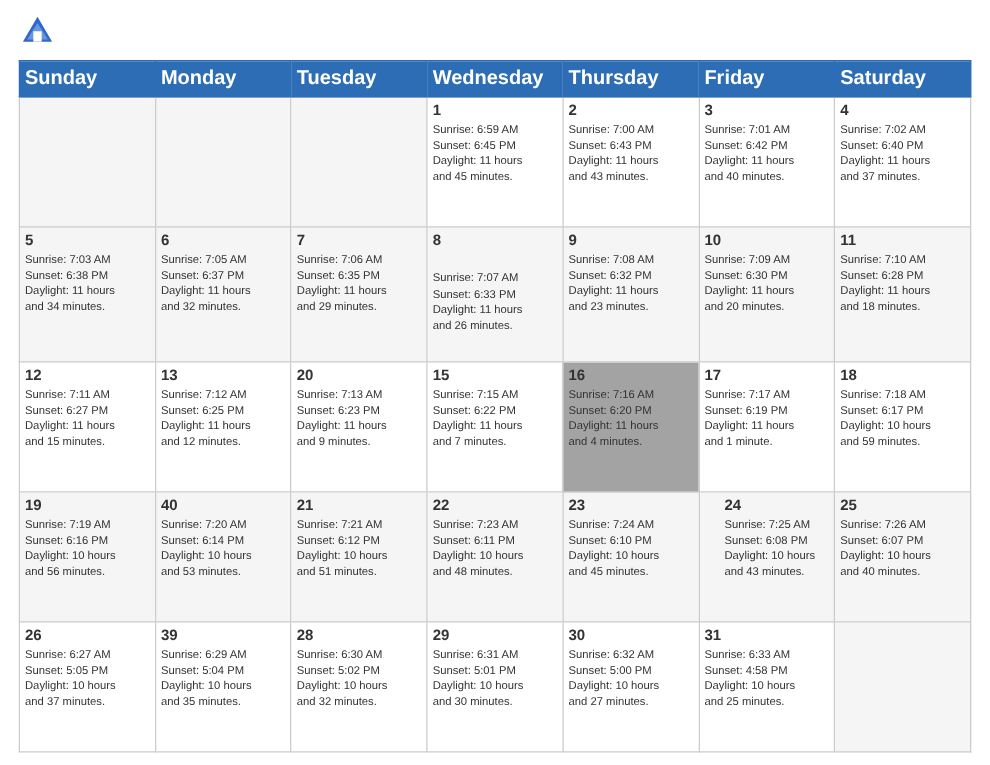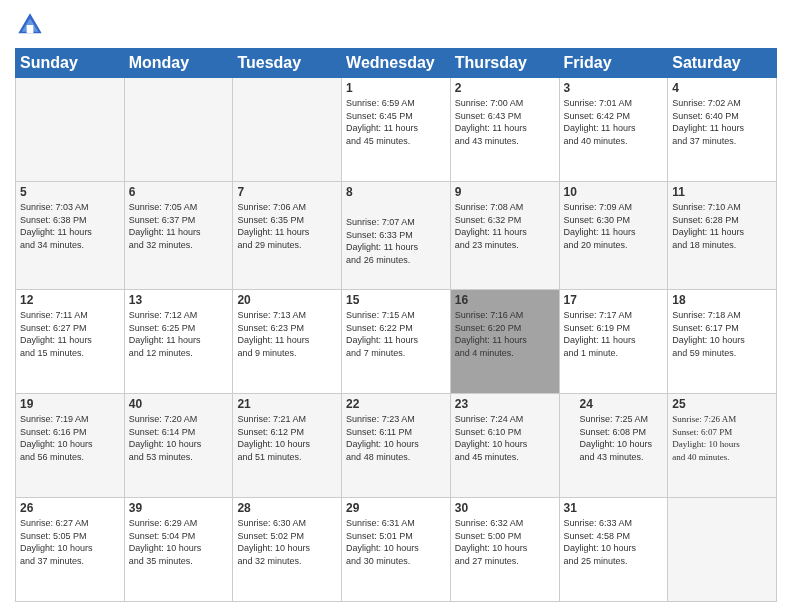--- a/index.html
+++ b/index.html
@@ -302,21 +302,21 @@
           </td>
           <td style="background: rgb(245, 245, 245); padding-left: 20px;">
             <span class="day-num">24</span>
             <div class="day-info" style="white-space: pre-line;">Sunrise: 7:25 AM
 Sunset: 6:08 PM
 Daylight: 10 hours
 and 43 minutes.</div>
           </td>
           <td style="background: rgb(245, 245, 245);">
             <span class="day-num">25</span>
-            <div class="day-info" style="white-space: pre-line; font-family: Liberation Serif, serif;">Sunrise: 7:26 AM
+            <div class="day-info" style="white-space: pre-line;">Sunrise: 7:26 AM
 Sunset: 6:07 PM
 Daylight: 10 hours
 and 40 minutes.</div>
           </td>
         </tr>
         <tr>
           <td style="background: rgb(255, 255, 255);">
             <span class="day-num">26</span>
             <div class="day-info" style="white-space: pre-line;">Sunrise: 6:27 AM
 Sunset: 5:05 PM

